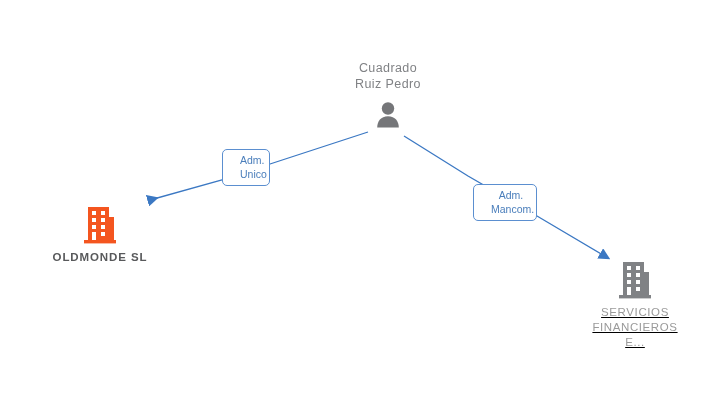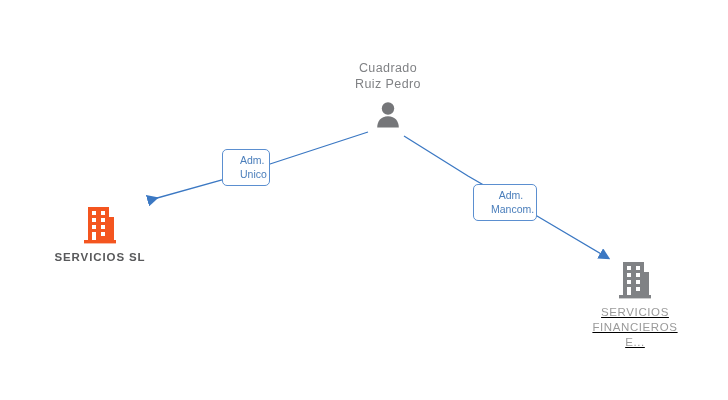--- a/index.html
+++ b/index.html
@@ -178,21 +178,21 @@
         <rect x="10" y="6" width="4" height="4" fill="#ffffff"></rect>
         <rect x="19" y="6" width="4" height="4" fill="#ffffff"></rect>
         <rect x="10" y="13" width="4" height="4" fill="#ffffff"></rect>
         <rect x="19" y="13" width="4" height="4" fill="#ffffff"></rect>
         <rect x="10" y="20" width="4" height="4" fill="#ffffff"></rect>
         <rect x="19" y="20" width="4" height="4" fill="#ffffff"></rect>
         <rect x="10" y="27" width="4" height="8" fill="#ffffff"></rect>
         <rect x="19" y="27" width="4" height="4" fill="#ffffff"></rect>
       </svg>
     </div>
-    <div class="company-label primary">SERVICIOS SL</div>
+    <div class="company-label primary">OLDMONDE SL</div>
   </div>
 
   <div class="company-node right">
     <div class="company-icon">
       <svg width="36" height="40" viewBox="0 0 36 40" aria-hidden="true">
         <rect x="6" y="2" width="21" height="33" fill="#808285"></rect>
         <rect x="27" y="12" width="5" height="23" fill="#808285"></rect>
         <rect x="2" y="35" width="32" height="3.4" fill="#808285"></rect>
         <rect x="10" y="6" width="4" height="4" fill="#ffffff"></rect>
         <rect x="19" y="6" width="4" height="4" fill="#ffffff"></rect>

